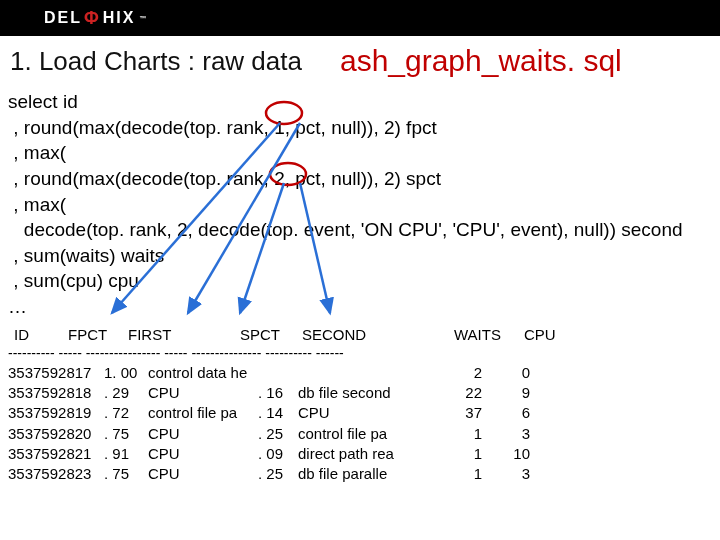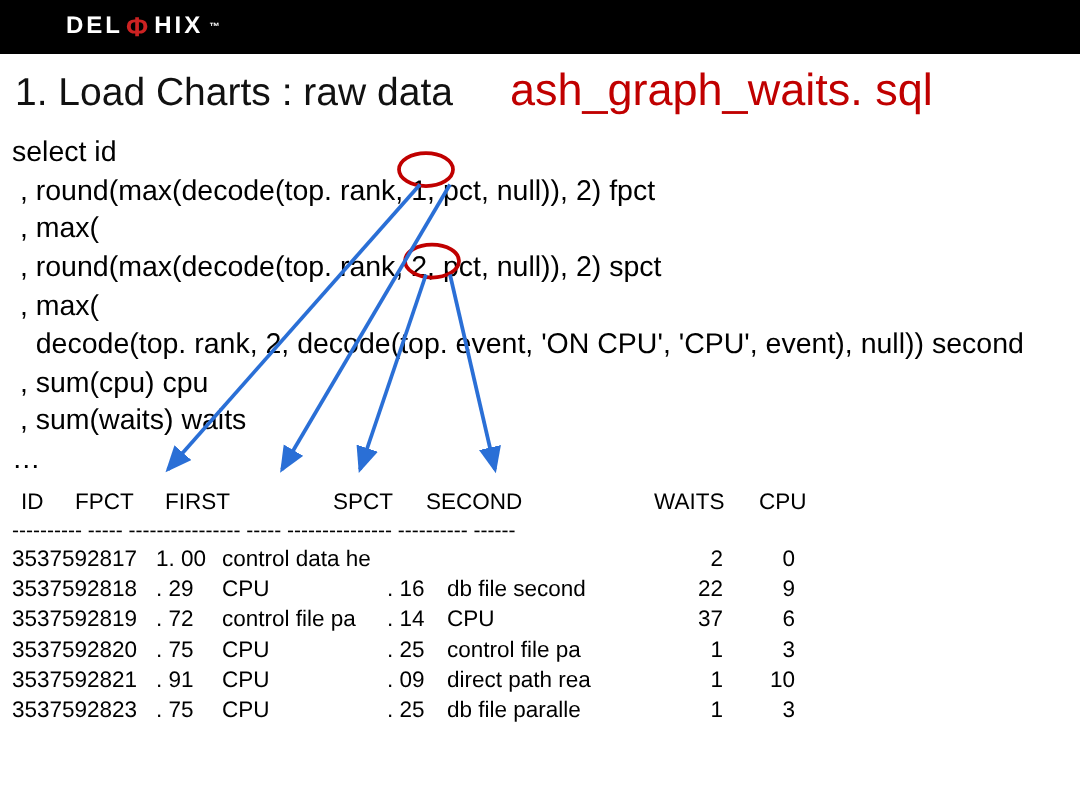--- a/index.html
+++ b/index.html
@@ -11,21 +11,21 @@
   .titlebar { display: flex; align-items: center; padding: 8px 10px 4px 10px; border-bottom: 1px solid rgba(0,0,0,0); }
   .titlebar h1 { font-size: 26px; font-weight: 400; color: #111; }
   .titlebar .fname { font-size: 30px; color: #c00000; margin-left: 38px; font-weight: 400; }
   .content { padding: 6px 8px 0 8px; position: relative; }
   .sql { font-size: 19px; line-height: 1.35; color: #000; }
   .sql div { white-space: pre; }
   .cols { font-size: 15px; margin-top: 6px; }
   .cols .hdr { display: flex; }
   .cols .hdr span { display: inline-block; }
   .c-id   { width: 36px; margin-left: 6px; }
-  .c-fpct { width: 60px; }
+  .c-fpct { width: 60px; margin-left: 18px; }
   .c-first{ width: 72px; }
   .c-spct { width: 62px; margin-left: 40px; }
   .c-second{ width: 90px; }
   .c-waits{ width: 60px; margin-left: 62px; }
   .c-cpu  { width: 50px; margin-left: 10px; }
   .dashes { font-size: 14px; color: #000; letter-spacing: 0; margin-top: 2px; }
   .tbl { font-size: 15px; line-height: 1.35; margin-top: 2px; }
   .row { display: flex; }
   .row span { display: inline-block; }
   .r-id    { width: 96px; }
@@ -56,22 +56,22 @@
 
 <div class="content">
 
   <div class="sql">
     <div>select id</div>
     <div> , round(max(decode(top. rank, 1, pct, null)), 2) fpct</div>
     <div> , max(</div>
     <div> , round(max(decode(top. rank, 2, pct, null)), 2) spct</div>
     <div> , max(</div>
     <div>   decode(top. rank, 2, decode(top. event, 'ON CPU', 'CPU', event), null)) second</div>
+    <div> , sum(waits) waits</div>
     <div> , sum(cpu) cpu</div>
-    <div> , sum(waits) waits</div>
     <div>…</div>
   </div>
 
   <svg class="ann" style="left:0; top:0;" width="600" height="240">
     <defs>
       <marker id="ah" markerWidth="8" markerHeight="8" refX="6" refY="3" orient="auto">
         <path d="M0,0 L7,3 L0,6 Z" fill="#2a6fd6"></path>
       </marker>
     </defs>
     <ellipse cx="284" cy="30" rx="18" ry="11" fill="none" stroke="#c00000" stroke-width="2.5"></ellipse>

